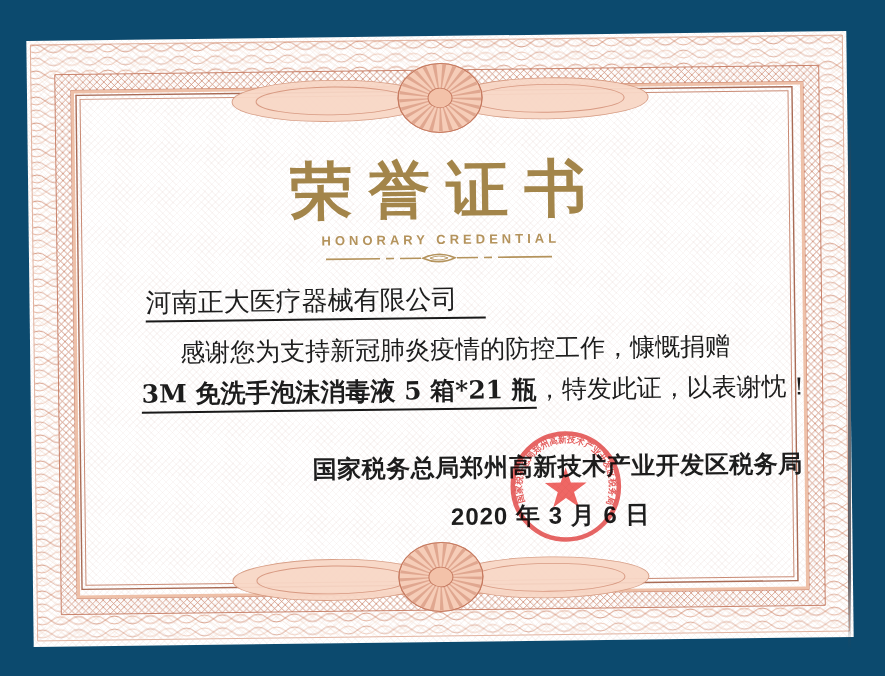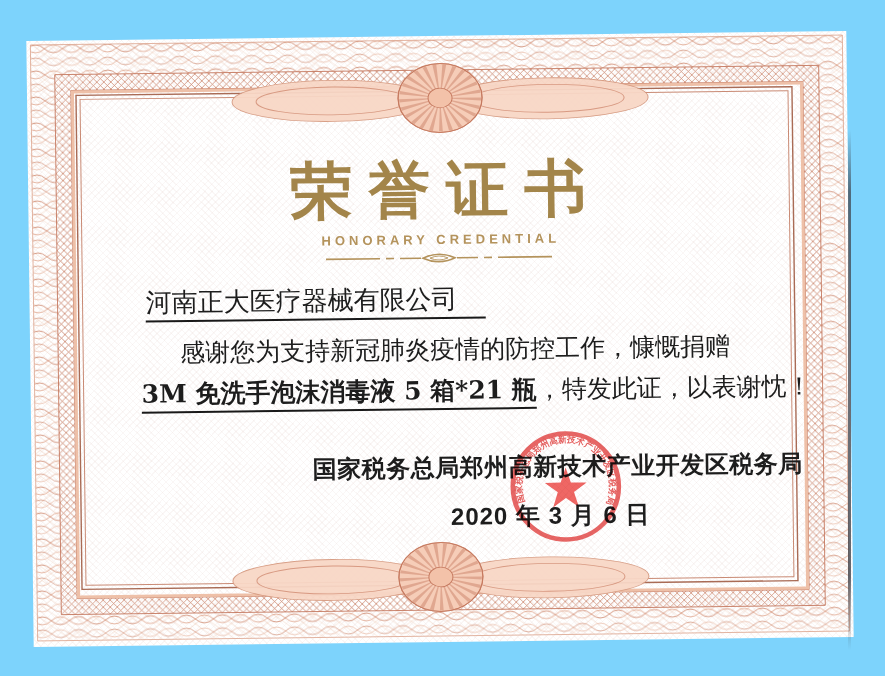--- a/index.html
+++ b/index.html
@@ -1,21 +1,21 @@
 <!DOCTYPE html>
 <html><head>
 <meta charset="utf-8">
 <style>
   html,body{margin:0;padding:0;}
   body{
     width:885px;height:676px;overflow:hidden;background:#ffffff;
     font-family:"Liberation Sans",sans-serif;
     position:relative;
   }
-  .page{position:absolute;inset:0;background:#7dd3fc;}
+  .page{position:absolute;inset:0;background:#0c4a6e;}
 
   
   .cert{
     position:absolute;left:30px;top:36px;width:820px;height:606px;
     transform:rotate(-0.7deg);transform-origin:50% 50%;
     background:
       repeating-linear-gradient(45deg, rgba(222,196,190,.14) 0 1px, rgba(0,0,0,0) 1px 5px),
       repeating-linear-gradient(-45deg, rgba(222,196,190,.14) 0 1px, rgba(0,0,0,0) 1px 5px),
       #ffffff;
   }

